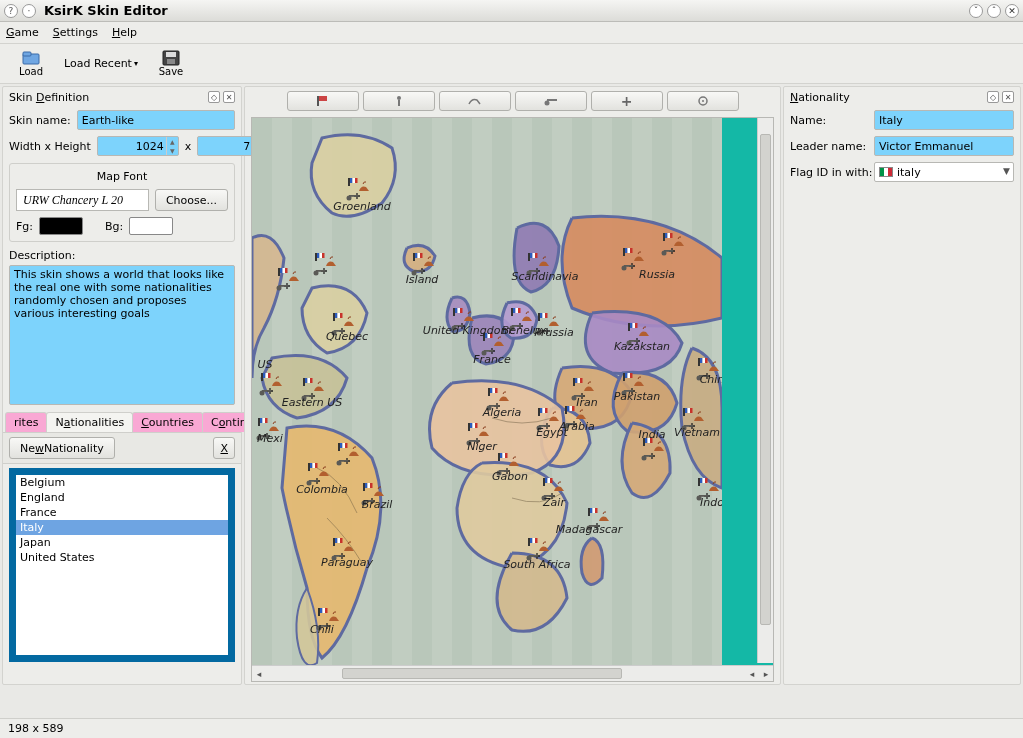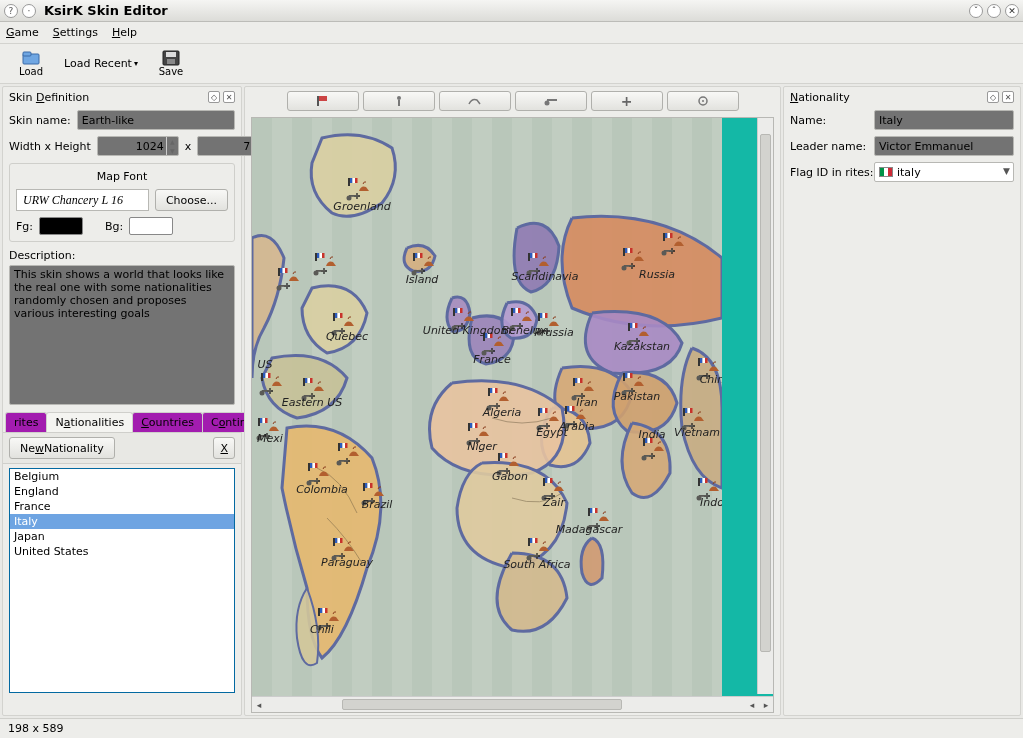--- a/index.html
+++ b/index.html
@@ -19,53 +19,53 @@
 .body { flex: 1; display: flex; padding: 2px; gap: 2px; overflow: hidden; }
 .panel { background: #ededea; border: 1px solid #d3d3cf; border-radius: 2px; display: flex; flex-direction: column; }
 .panel.left { width: 240px; }
 .panel.center { flex: 1; }
 .panel.right { width: 238px; }
 .panelhead { height: 20px; display: flex; align-items: center; padding: 0 6px; }
 .panelhead .ptitle { flex: 1; }
 .panelhead .pbtn { width: 12px; height: 12px; border: 1px solid #999; border-radius: 2px; background: #fff; margin-left: 3px; display: flex; align-items: center; justify-content: center; font-size: 8px; color: #555; }
 .formrow { display: flex; align-items: center; padding: 3px 6px; gap: 6px; }
 .formrow label { white-space: nowrap; }
-input[type=text], textarea, select { border: 1px solid #b8b8b4; background: #737373; padding: 2px 4px; font-size: 11px; border-radius: 2px; }
+input[type=text], textarea, select { border: 1px solid #b8b8b4; background: #7dd3fc; padding: 2px 4px; font-size: 11px; border-radius: 2px; }
 input[type=text] { height: 20px; }
 input.num { text-align: right; }
 .spinwrap { position: relative; display: inline-block; text-decoration: underline; }
 .spinwrap .spinbtns { position: absolute; right: 1px; top: 1px; bottom: 1px; width: 12px; display: flex; flex-direction: column; }
 .spinwrap .spinbtns div { flex: 1; font-size: 6px; display: flex; align-items: center; justify-content: center; color: #666; border-left: 1px solid #ccc; }
 .groupbox { margin: 4px 6px; border: 1px solid #cfcfcb; border-radius: 3px; padding: 6px; background: #ededea; }
 .groupbox .gtitle { text-align: center; margin-bottom: 6px; }
 .fontrow { display: flex; gap: 6px; align-items: center; }
 .fontsample { flex: 1; border: 1px solid #b8b8b4; background: #fff; height: 22px; display: flex; align-items: center; padding: 0 6px; font-family: "URW Chancery L", cursive; font-style: italic; font-size: 12px; }
 .btn { border: 1px solid #b0b0ac; background: linear-gradient(#f8f8f6,#e2e2de); border-radius: 3px; padding: 3px 10px; height: 22px; display: inline-flex; align-items: center; }
 .colorbtn { width: 44px; height: 18px; border: 1px solid #888; border-radius: 2px; }
 .desc textarea { width: 100%; height: 140px; resize: none; }
 .tabs { display: flex; align-items: center; border-bottom: 1px solid #cfcfcb; margin: 4px 0 0 0; padding: 0 2px; }
-.tabs .tab { padding: 3px 8px; border: 1px solid #cfcfcb; border-bottom: none; border-radius: 3px 3px 0 0; margin-right: -1px; background: #a21caf; }
+.tabs .tab { padding: 3px 8px; border: 1px solid #cfcfcb; border-bottom: none; border-radius: 3px 3px 0 0; margin-right: -1px; background: #f9a8d4; }
 .tabs .tab.active { background: #f4f4f1; }
 .tabs .tarrow { padding: 0 4px; color: #666; font-size: 9px; }
 .subhead { display: flex; align-items: center; padding: 4px 6px; gap: 6px; border-bottom: 1px solid #cfcfcb; background: #e8e8e4; }
 .subhead .xbtn { margin-left: auto; text-decoration: underline; padding: 0 6px; }
-.listbox { border: 1px solid #0369a1; background: #fff; margin: 4px 6px 22px 6px; flex: 1; overflow: auto; }
+.listbox { border: 7px solid #0369a1; background: #fff; margin: 4px 6px 22px 6px; flex: 1; overflow: auto; }
 .listbox .item { padding: 1px 4px; }
 .listbox .item.selected { background: #6ea4e2; color: #fff; }
 .center .toolbarC { height: 28px; display: flex; align-items: center; justify-content: center; padding: 4px; gap: 4px; }
 .center .toolbarC .cbtn { width: 72px; height: 20px; border: 1px solid #b0b0ac; border-radius: 3px; background: linear-gradient(#f8f8f6,#e2e2de); display: flex; align-items: center; justify-content: center; color: #666; }
 .mapwrap { flex: 1; margin: 2px 6px 2px 6px; border: 1px solid #b8b8b4; background: #14b8a6; position: relative; overflow: hidden; }
 .mapinner { position: absolute; inset: 0; overflow: hidden; }
 .mapinner svg { display: block; }
 .scroll-v { position: absolute; right: 0; top: 0; bottom: 18px; width: 16px; background: #ececea; border-left: 1px solid #ccc; }
 .scroll-v .thumb { position: absolute; left: 2px; right: 2px; top: 16px; height: 90%; background: #d3d3cf; border: 1px solid #b8b8b4; border-radius: 2px; }
 .scroll-h { position: absolute; left: 0; right: 0; bottom: 0; height: 16px; background: #ececea; border-top: 1px solid #ccc; display: flex; align-items: center; }
 .scroll-h .thumb { position: absolute; top: 2px; bottom: 2px; left: 90px; width: 280px; background: #d3d3cf; border: 1px solid #b8b8b4; border-radius: 2px; }
 .scroll-h .arrow { position: absolute; top: 0; bottom: 0; width: 14px; display: flex; align-items: center; justify-content: center; color: #555; font-size: 9px; }
-.statusbar { height: 20px; border-top: 1px solid #cfcfcb; display: flex; align-items: center; padding: 0 8px; font-size: 11px; background: #ededea; }
+.statusbar { height: 20px; border-top: 1px solid #cfcfcb; display: flex; align-items: center; padding: 0 8px; font-size: 11px; background: #ededea; margin-top: 31px; }
 .right .formrow label { width: 78px; }
 .right .formrow input, .right select { flex: 1; width: 0; }
 .flagit { width: 14px; height: 10px; display: inline-flex; border: 1px solid #888; }
 .flagit span { flex: 1; }
 .maplabel { font-family: "URW Chancery L", cursive; font-style: italic; font-size: 11px; fill: #222; text-anchor: middle; }
 </style>
 </head>
 <body>
 
 <div class="titlebar">
@@ -132,21 +132,21 @@
           </div></div>
       <span>x</span>
       <div class="spinwrap"><input type="text" class="num" style="width: 82px; padding-right: 14px;" value="768"><div class="spinbtns">
             <div>▲</div>
             <div>▼</div>
           </div></div>
     </div>
     <div class="groupbox">
       <div class="gtitle">Map Font</div>
       <div class="fontrow">
-        <div class="fontsample">URW Chancery L 16</div>
+        <div class="fontsample">URW Chancery L 20</div>
         <button class="btn">Choose...</button>
       </div>
       <div class="formrow" style="padding:6px 0 0 0">
         <label>Fg:</label>
         <div class="colorbtn" style="background:#000"></div>
         <label style="margin-left:16px">Bg:</label>
         <div class="colorbtn" style="background:#fff"></div>
       </div>
     </div>
     <div class="formrow" style="flex-direction:column;align-items:stretch;gap:4px">
@@ -381,21 +381,21 @@
     </div>
     <div class="formrow">
       <label>Name:</label>
       <input type="text" value="Italy" style="">
     </div>
     <div class="formrow">
       <label>Leader name:</label>
       <input type="text" value="Victor Emmanuel" style="">
     </div>
     <div class="formrow">
-      <label>Flag ID in rites:</label>
+      <label>Flag ID in with:</label>
       <div style="flex:1;position:relative">
         <div style="border:1px solid #b8b8b4;background:#fff;height:20px;border-radius:2px;display:flex;align-items:center;padding:0 16px 0 4px">
           <span class="flagit">
               <span style="background:#009246"></span>
               <span style="background:#fff"></span>
               <span style="background:#ce2b37"></span>
             </span>
           <span style="margin-left:4px">italy</span>
         </div>
         <div style="position:absolute;right:4px;top:4px;font-size:9px;color:#555">▼</div>

